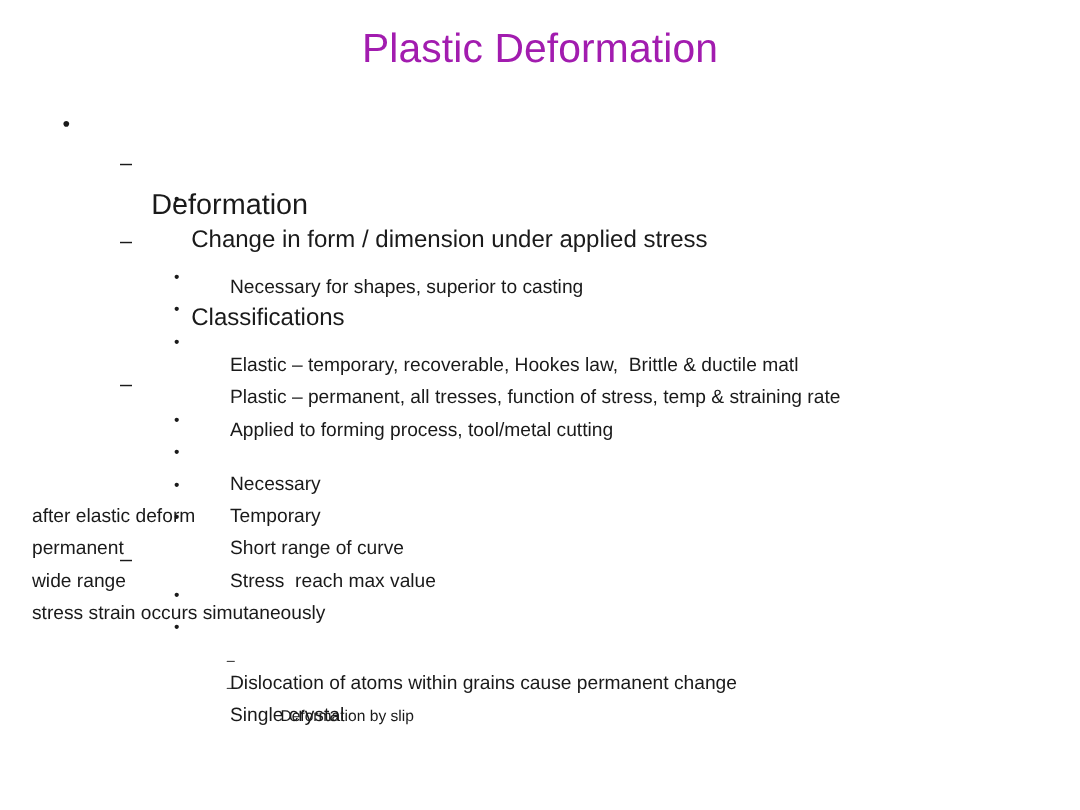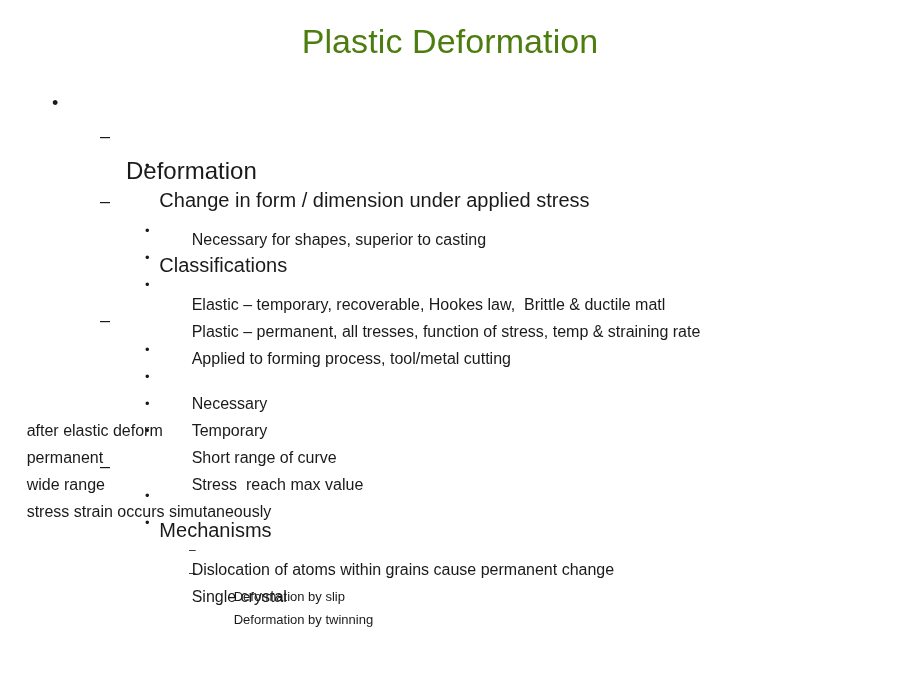--- a/index.html
+++ b/index.html
@@ -26,21 +26,21 @@
   
   .slide-title {
     position: absolute;
     top: 20px;
     left: 0;
     width: 900px;
     text-align: center;
     font-size: 34px;
     line-height: 42px;
     font-weight: 400;
-    color: #4d7c0f;
+    color: #a21caf;
     letter-spacing: 0.1px;
     white-space: pre;
   }
 
   
   .body-content {
     position: absolute;
     top: 86px;
     left: 0;
     width: 900px;
@@ -213,34 +213,32 @@
     <div class="bullet-line lvl3 two-col">
       <span class="marker">•</span>
       <span class="col-a">Stress  reach max value</span>
       <span class="col-b">stress strain occurs simutaneously</span>
     </div>
 
     <div class="spacer-sm"></div>
 
     <div class="bullet-line lvl2">
       <span class="marker">–</span>
-      <span class="text">Mechanisms</span>
     </div>
     <div class="bullet-line lvl3">
       <span class="marker">•</span>
       <span class="text">Dislocation of atoms within grains cause permanent change</span>
     </div>
     <div class="bullet-line lvl3">
       <span class="marker">•</span>
       <span class="text">Single crystal</span>
     </div>
     <div class="spacer-xs"></div>
     <div class="bullet-line lvl4">
       <span class="marker">–</span>
       <span class="text">Deformation by slip</span>
     </div>
     <div class="bullet-line lvl4">
       <span class="marker">–</span>
-      <span class="text">Deformation by twinning</span>
     </div>
 
   </div>
 </div>
 
 </body></html>

